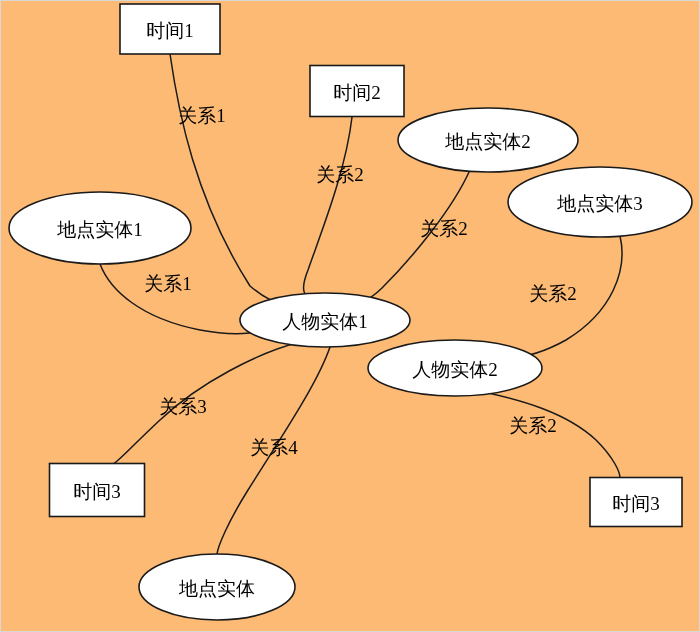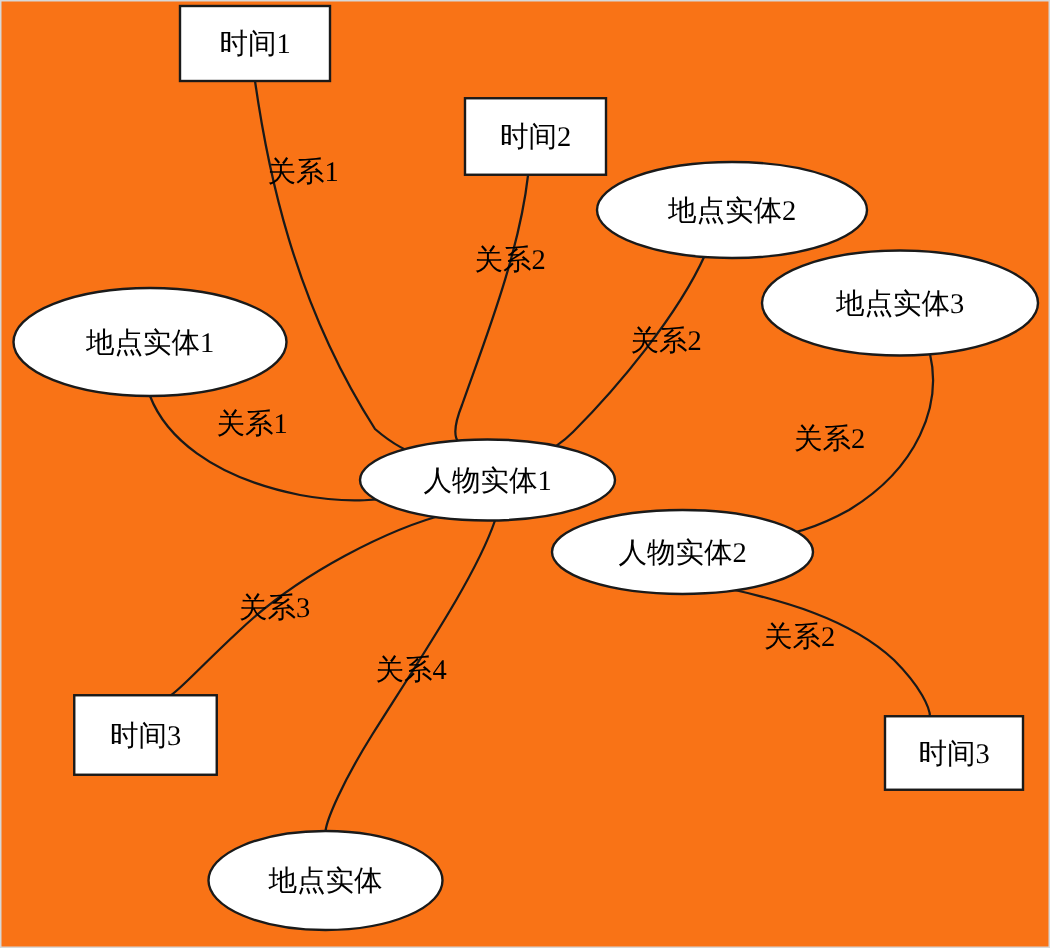--- a/index.html
+++ b/index.html
@@ -7,21 +7,21 @@
     padding: 0;
     background: #ffffff;
   }
   body {
     font-family: "Liberation Serif", "DejaVu Serif", serif;
   }
   #canvas-wrap {
     position: relative;
     width: 700px;
     height: 632px;
-    background: #f97316;
+    background: #fdba74;
     overflow: hidden;
   }
   svg#graph {
     display: block;
     width: 700px;
     height: 632px;
   }
   .node-shape {
     fill: #ffffff;
     stroke: #1a1a1a;

